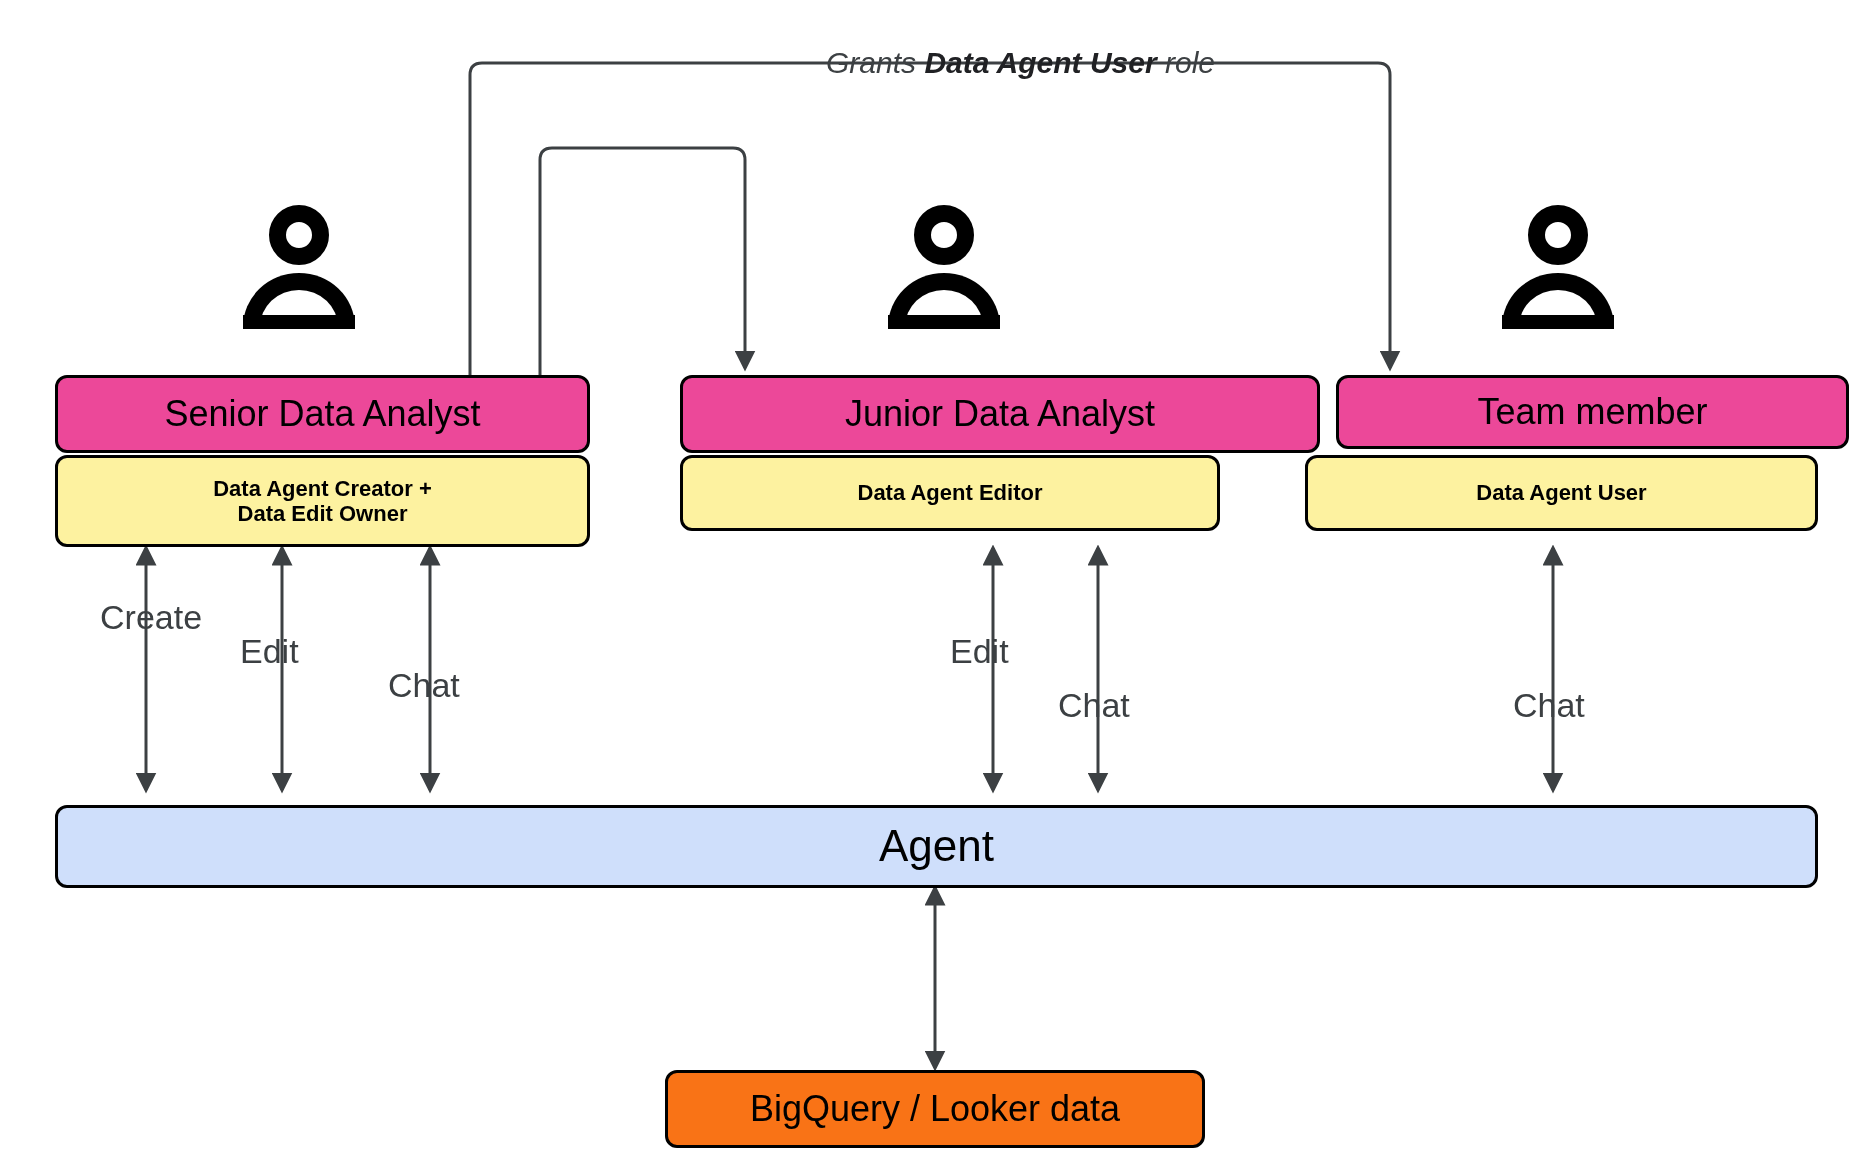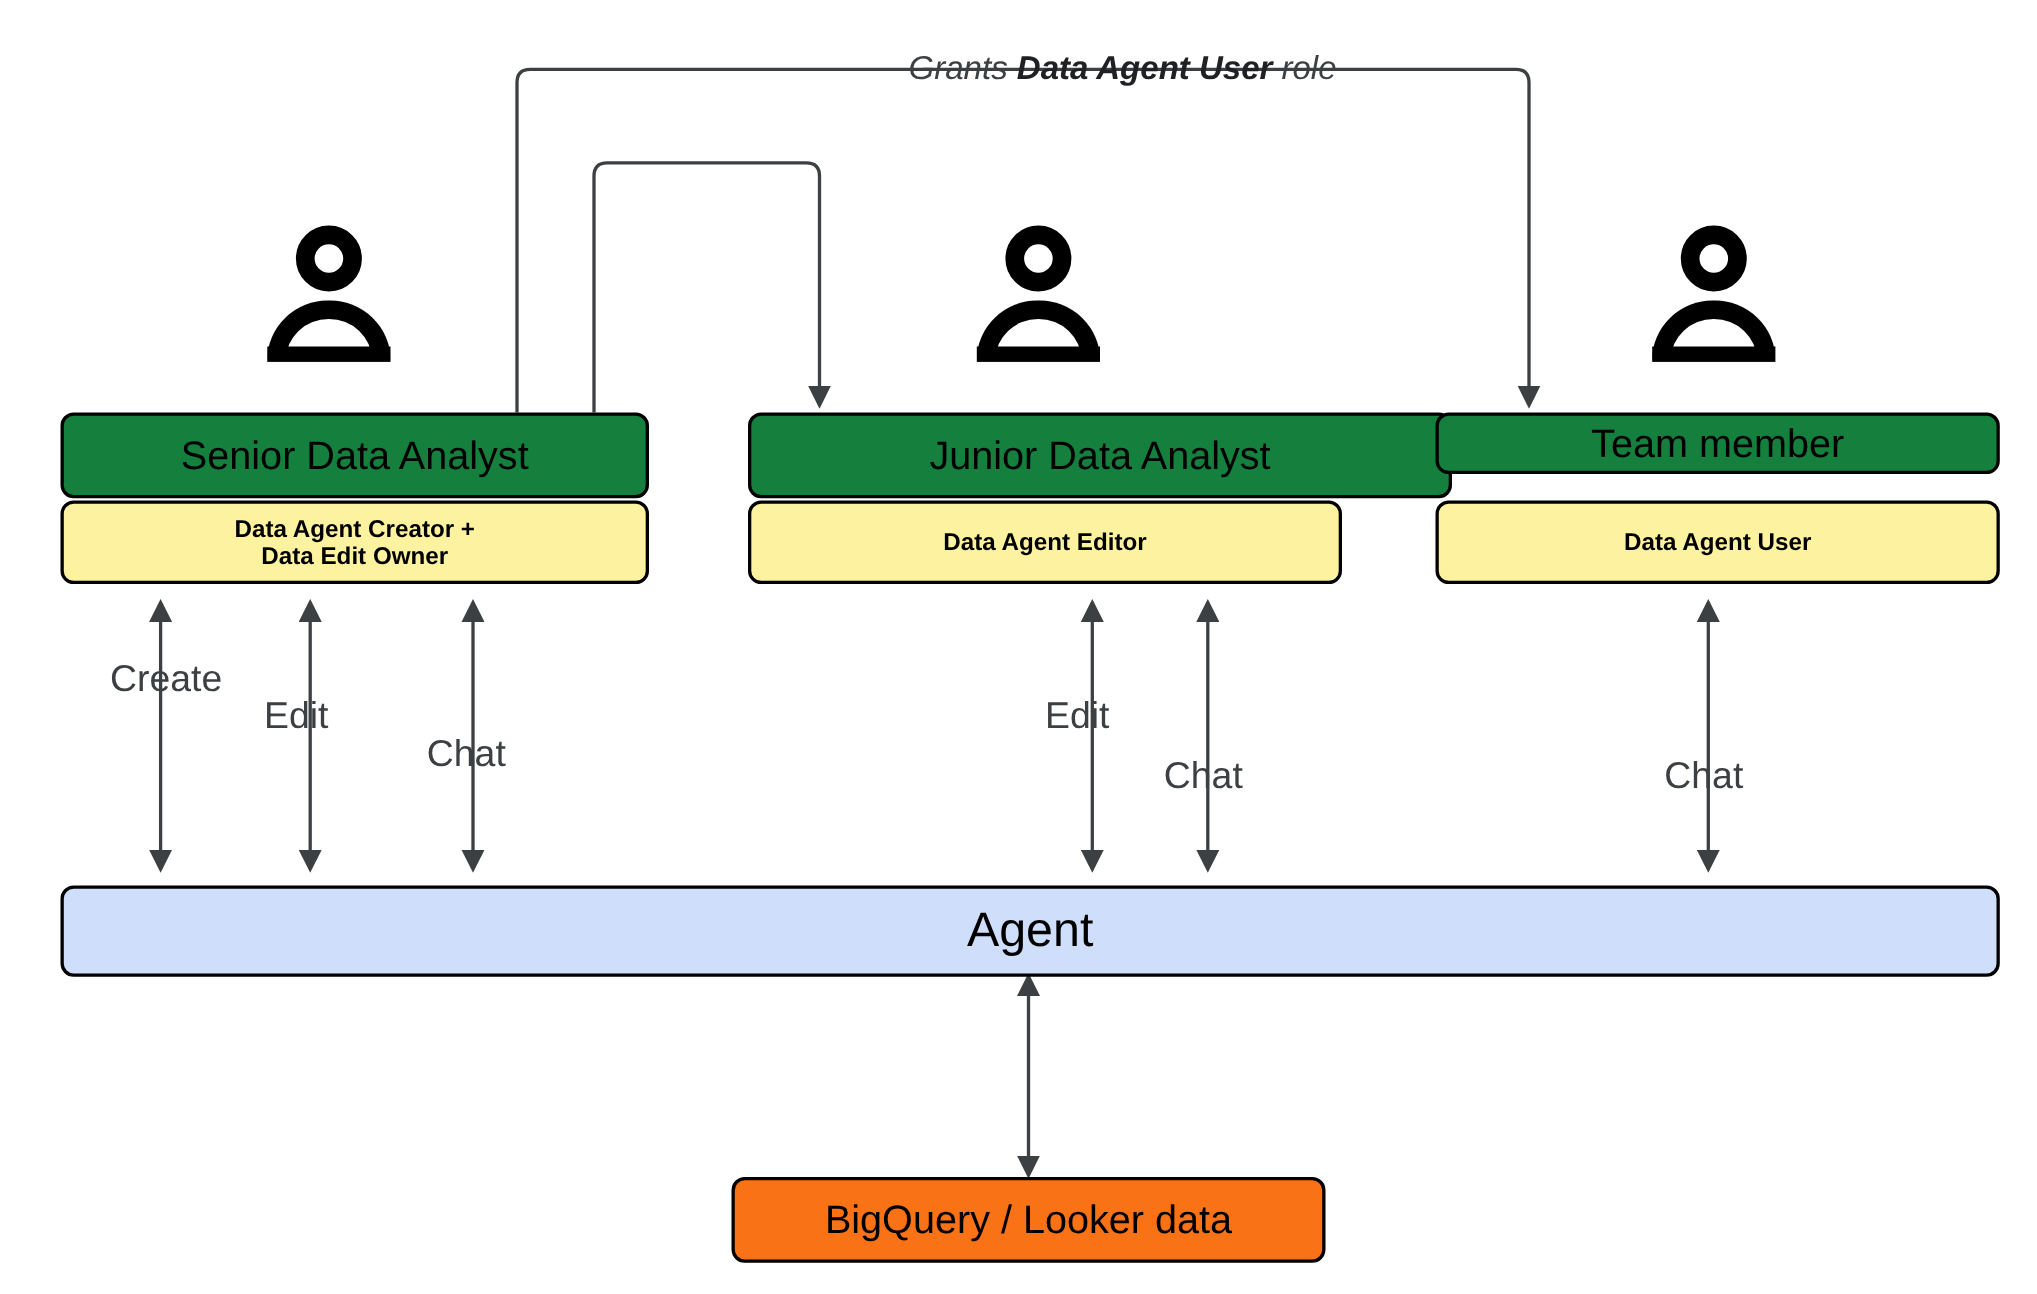--- a/index.html
+++ b/index.html
@@ -12,21 +12,21 @@
   svg.layer{position:absolute;left:0;top:0;width:1852px;height:1176px;pointer-events:none;}
 
   
   .node{
     position:absolute;box-sizing:border-box;
     border:3px solid #000;border-radius:12px;
     display:flex;align-items:center;justify-content:center;
     text-align:center;line-height:1.15;
   }
   .role-title{
-    background:#15803d;font-size:36px;font-weight:400;color:#000;
+    background:#ec4899;font-size:36px;font-weight:400;color:#000;
   }
   .role-badge{
     background:#fdf2a0;font-size:22px;font-weight:bold;color:#000;
   }
   .agent-bar{
     background:#cfdffb;font-size:44px;font-weight:400;color:#000;
   }
   .data-box{
     background:#f97316;font-size:36px;font-weight:400;color:#000;
   }
@@ -106,33 +106,33 @@
 
   <div class="person" style="left:1502px;top:205px;width:112px;height:124px;">
     <div class="head"></div>
     <div class="body"></div>
     <div class="base"></div>
   </div>
 
   <div class="node role-title" style="left:55px;top:375px;width:535px;height:78px;">
     <span>Senior Data Analyst</span>
   </div>
-  <div class="node role-badge" style="left:55px;top:455px;width:535px;height:76px;flex-direction:column;">
+  <div class="node role-badge" style="left:55px;top:455px;width:535px;height:92px;flex-direction:column;">
     <span>Data Agent Creator +</span>
     <span>Data Edit Owner</span>
   </div>
 
   <div class="node role-title" style="left:680px;top:375px;width:640px;height:78px;">
     <span>Junior Data Analyst</span>
   </div>
   <div class="node role-badge" style="left:680px;top:455px;width:540px;height:76px;">
     <span>Data Agent Editor</span>
   </div>
 
-  <div class="node role-title" style="left:1305px;top:375px;width:513px;height:56px;">
+  <div class="node role-title" style="left:1336px;top:375px;width:513px;height:74px;">
     <span>Team member</span>
   </div>
   <div class="node role-badge" style="left:1305px;top:455px;width:513px;height:76px;">
     <span>Data Agent User</span>
   </div>
 
   <div class="edge-label" style="left:100px;top:598px;">
     <span>Create</span>
   </div>
   <div class="edge-label" style="left:240px;top:632px;">

